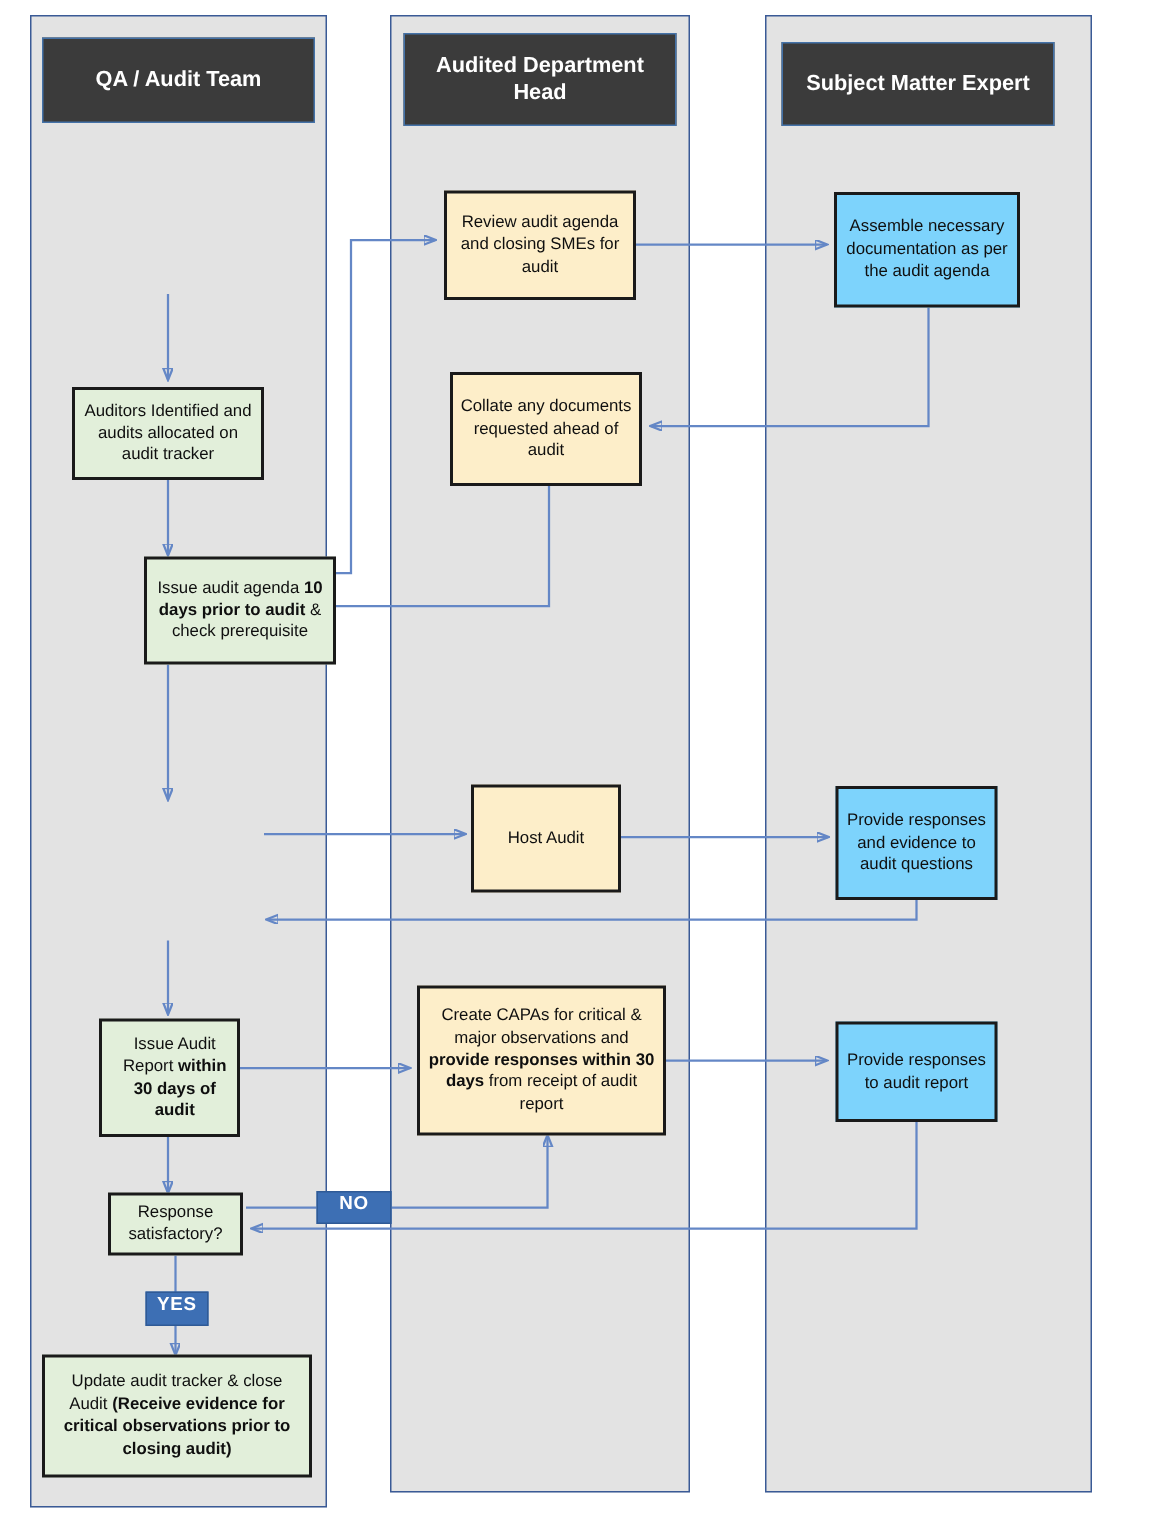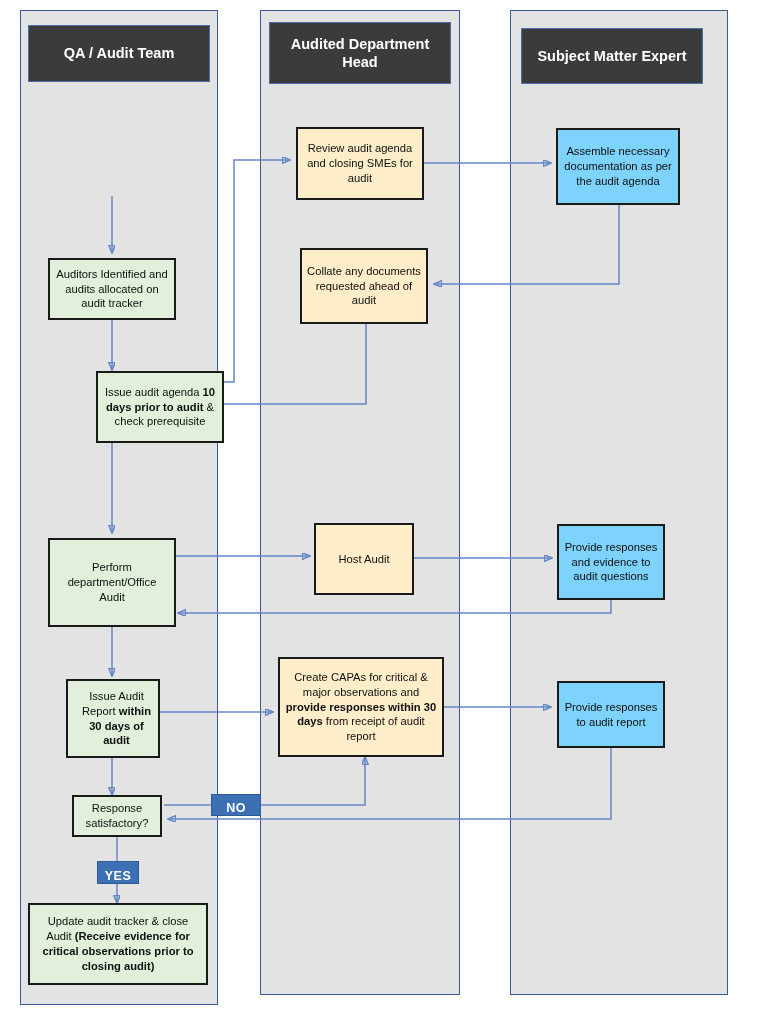--- a/index.html
+++ b/index.html
@@ -56,21 +56,21 @@
   .peach  { background: #7dd3fc; }
 
   .badge {
     position: absolute;
     background: #3d6fb4;
     border: 1px solid #2f5a96;
     color: #ffffff;
     font-weight: bold;
     font-size: 12.5px;
     display: flex;
-    align-items: flex-end;
+    align-items: flex-start;
     justify-content: center;
     letter-spacing: .5px;
   }
 
   
   #wires {
     position: absolute;
     left: 0; top: 0;
     width: 768px; height: 1024px;
     pointer-events: none;
@@ -145,23 +145,20 @@
 
 
   <div class="node green" style="left:48px; top:258px; width:128px; height:62px;">
     <span class="inner">Auditors Identified and audits allocated on audit tracker</span>
   </div>
 
   <div class="node green" style="left:48px; top:371px; width:128px; height:72px;margin-left:48px;">
     <span class="inner"><span>Issue audit agenda </span><b>10 days prior to audit</b><span> &amp; check prerequisite</span></span>
   </div>
 
-  <div class="node green" style="left:48px; top:538px; width:128px; height:89px;">
-    <span class="inner">Perform department/Office Audit</span>
-  </div>
 
   <div class="node green" style="left:66px; top:679px; width:94px; height:79px;padding-left:12px;">
     <span class="inner"><span>Issue Audit Report </span><b>within 30 days of audit</b></span>
   </div>
 
   <div class="node green" style="left:72px; top:795px; width:90px; height:42px;">
     <span class="inner">Response satisfactory?</span>
   </div>
 
   <div class="node green" style="left:28px; top:903px; width:180px; height:82px;text-align:center;">

